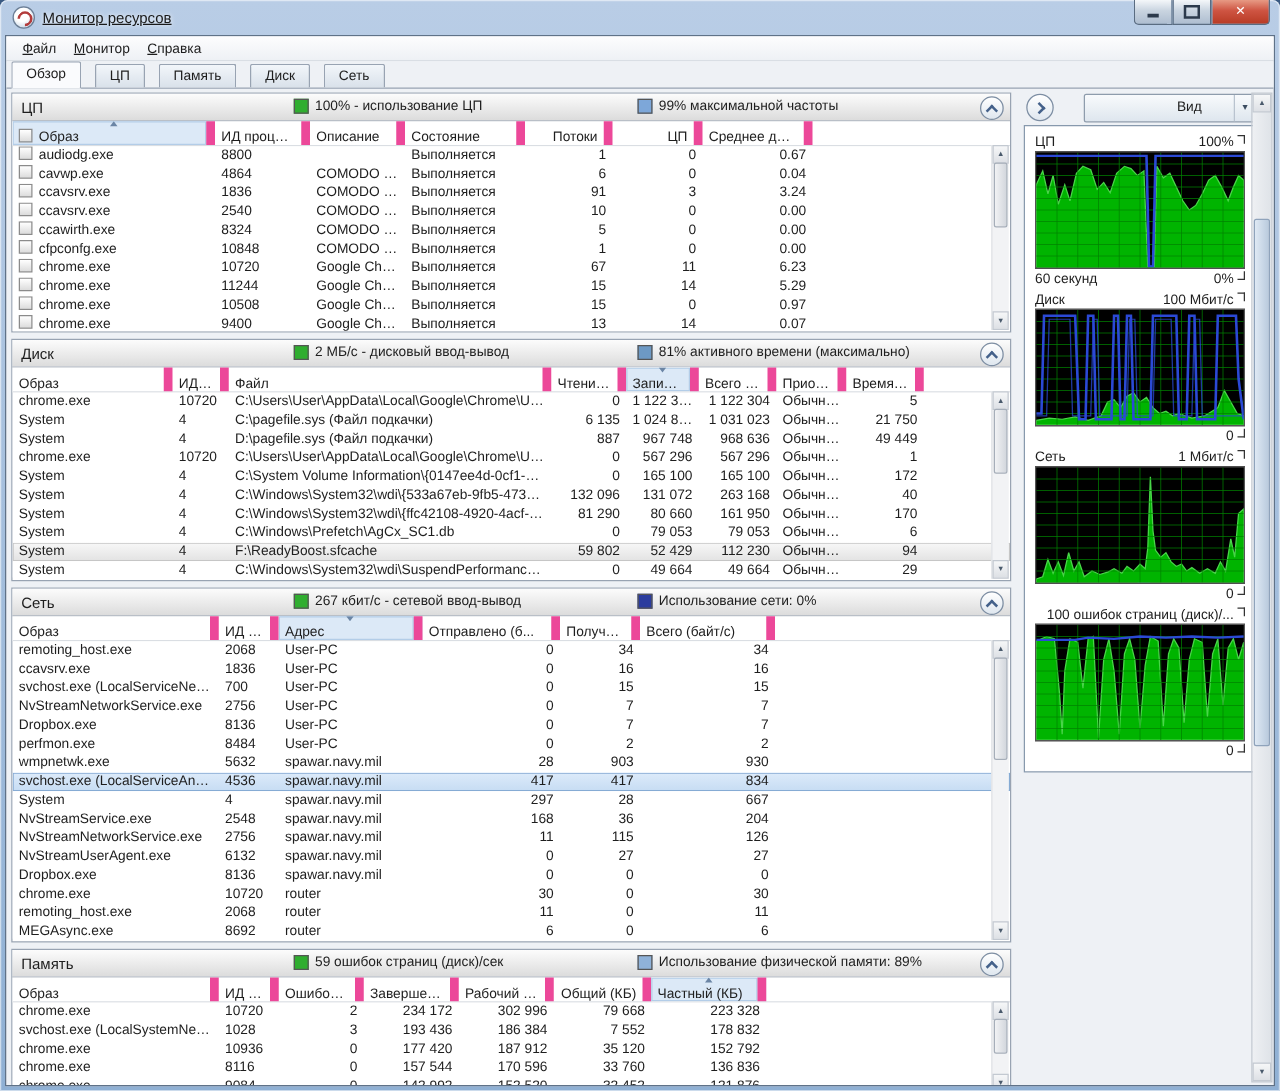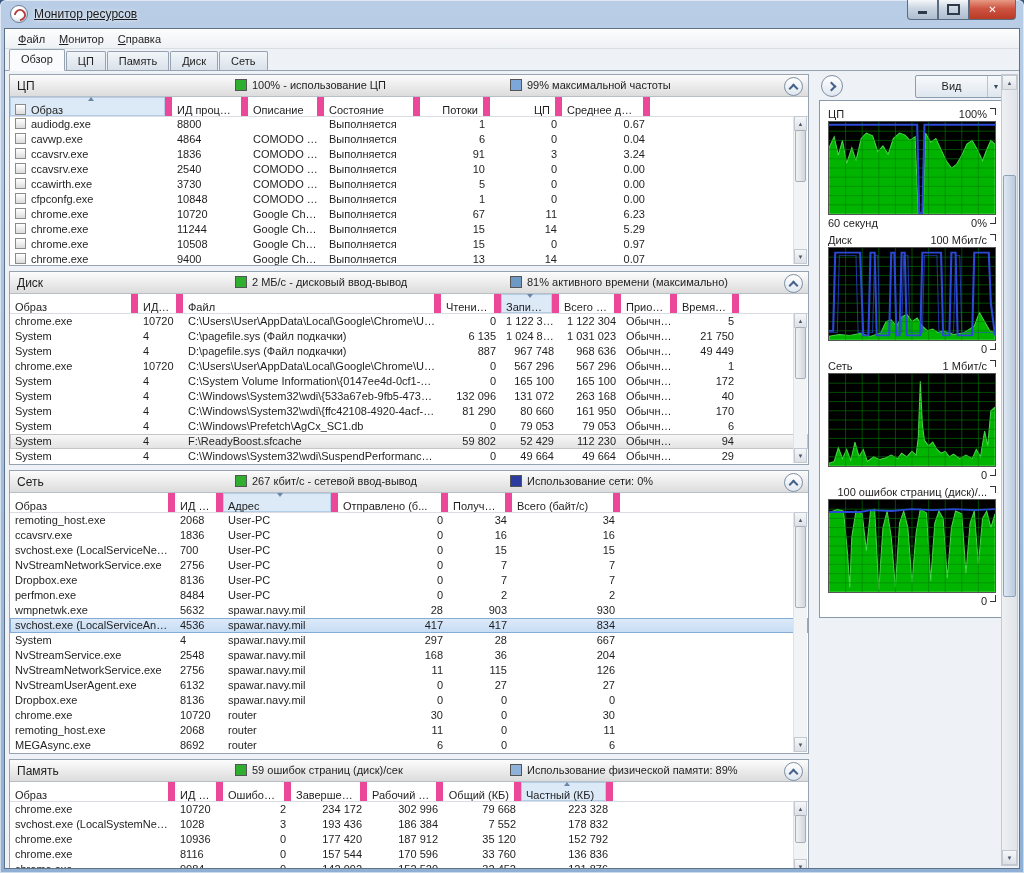--- a/index.html
+++ b/index.html
@@ -14,21 +14,21 @@
   .wbtn{width:29px;height:19px;border:1px solid #5a6c81;border-top:none;display:flex;align-items:center;justify-content:center;background:linear-gradient(#f4f7fa,#c9d4e0 45%,#aebdd0);color:#2c3a4c;font-size:10px;}
   .wbtn.min{border-radius:0 0 0 4px;}
   .wbtn.close{border-radius:0 0 4px 0;width:45px;background:linear-gradient(#e79a84,#ce5442 45%,#b83b25);color:#fff;font-weight:bold;}
   .minglyph{display:block;width:9px;height:3px;background:#2c3a4c;margin-top:6px;}
   .maxglyph{display:block;width:9px;height:7px;border:2px solid #2c3a4c;}
   
   .client{position:absolute;left:4px;right:4px;top:28px;bottom:4px;background:#eef1f5;border:1px solid #5f7288;overflow:hidden;}
   .menubar{height:19px;background:linear-gradient(#fdfdfe,#eef1f5);border-bottom:1px solid #d9dee4;display:flex;align-items:center;padding-left:6px;}
   .menu-item{display:inline-block;padding:2px 7px;cursor:default;}
   .menu-item::first-letter{text-decoration:underline;}
-  .tabstrip{height:21px;display:flex;align-items:flex-end;padding-left:4px;background:#eef1f5;border-bottom:1px solid #98a3b2;}
+  .tabstrip{height:21px;display:flex;align-items:flex-end;padding-left:4px;background:#eef1f5;border-bottom:1px solid #98a3b2;gap:10px;}
   .tab{padding:3px 11px 2px;border:1px solid #98a3b2;border-bottom:none;border-radius:2px 2px 0 0;background:linear-gradient(#f2f6fa,#d9e1ea);margin-right:1px;height:13px;}
   .tab.active{background:#fafbfd;height:15px;position:relative;top:1px;border-bottom:1px solid #fafbfd;}
   .content{position:absolute;left:0;right:0;top:41px;bottom:0;}
   
   .leftcol{position:absolute;left:4px;top:4px;width:800px;}
   .section{border:1px solid #98a3b2;background:#fff;margin-bottom:5px;position:relative;}
   .sec-head{height:21px;background:linear-gradient(#fcfcfc,#dcdcdc);border-bottom:1px solid #b9bfc7;position:relative;display:flex;align-items:center;}
   .sec-title{font-size:12px;margin-left:7px;}
   .legend{position:absolute;display:flex;align-items:center;top:4px;}
   .legend .sq{width:10px;height:10px;border:1px solid #555;margin-right:5px;}
@@ -64,21 +64,21 @@
   
   .mscroll{position:absolute;right:1px;width:13px;background:#f2f3f5;border-left:1px solid #dfe2e6;}
   .mscroll .sarr{height:13px;font-size:6px;color:#4f5archer;} 
   .sarr{height:13px;display:flex;align-items:center;justify-content:center;font-size:6px;color:#4a5a6c;background:linear-gradient(#f6f7f8,#dde0e5);border:1px solid #c3c9d1;}
   .mthumb{position:absolute;left:1px;right:1px;border:1px solid #a6aeb9;background:linear-gradient(90deg,#f1f2f4,#d3d7dd);border-radius:2px;}
   
   .sidebar{position:absolute;left:814px;top:4px;width:186px;}
   .sb-toolbar{height:24px;display:flex;align-items:center;justify-content:space-between;}
   .round-btn{width:20px;height:20px;margin-left:2px;border-radius:50%;border:1px solid #7d8ea3;background:linear-gradient(#fff,#dfe7ef);display:flex;align-items:center;justify-content:center;}
   .chev-right{width:5px;height:5px;border-right:2px solid #44618a;border-top:2px solid #44618a;transform:rotate(45deg);margin-right:2px;}
-  .view-btn{width:88px;height:21px;border:1px solid #8e9cac;border-radius:2px;background:linear-gradient(#f8fafc,#dee6ee);display:flex;align-items:center;}
+  .view-btn{width:88px;height:21px;border:1px solid #8e9cac;border-radius:2px;background:linear-gradient(#f8fafc,#dee6ee);display:flex;align-items:center;padding-left:48px;}
   .view-btn .lbl{flex:1;text-align:center;}
   .view-btn .vsep{width:1px;height:100%;background:#b9c3cf;}
   .view-btn .varr{width:16px;text-align:center;font-size:7px;color:#3c4c60;}
   .sb-panel{margin-top:2px;border:1px solid #8799ad;background:#fff;padding:5px 8px 7px;}
   .gblock{margin-bottom:2px;}
   .glabel,.gfoot{height:15px;display:flex;justify-content:space-between;align-items:center;font-size:11px;}
   .graph{display:block;width:166px;height:92px;border:1px solid #555;background:#000;}
   .brk{display:inline-block;width:5px;margin-left:3px;}
   .brk.top{height:6px;border-top:1px solid #333;border-right:1px solid #333;vertical-align:2px;}
   .brk.bot{height:6px;border-bottom:1px solid #333;border-right:1px solid #333;vertical-align:-1px;}
@@ -184,21 +184,21 @@
                   <div class="td c0"><span class="cb"></span><span>ccavsrv.exe</span></div>
                   <div class="td c1">2540</div>
                   <div class="td c2">COMODO Cl...</div>
                   <div class="td c3">Выполняется</div>
                   <div class="td c4">10</div>
                   <div class="td c5">0</div>
                   <div class="td c6">0.00</div>
                 </div>
                 <div class="tr">
                   <div class="td c0"><span class="cb"></span><span>ccawirth.exe</span></div>
-                  <div class="td c1">3730</div>
+                  <div class="td c1">8324</div>
                   <div class="td c2">COMODO Cl...</div>
                   <div class="td c3">Выполняется</div>
                   <div class="td c4">5</div>
                   <div class="td c5">0</div>
                   <div class="td c6">0.00</div>
                 </div>
                 <div class="tr">
                   <div class="td c0"><span class="cb"></span><span>cfpconfg.exe</span></div>
                   <div class="td c1">10848</div>
                   <div class="td c2">COMODO Int...</div>

